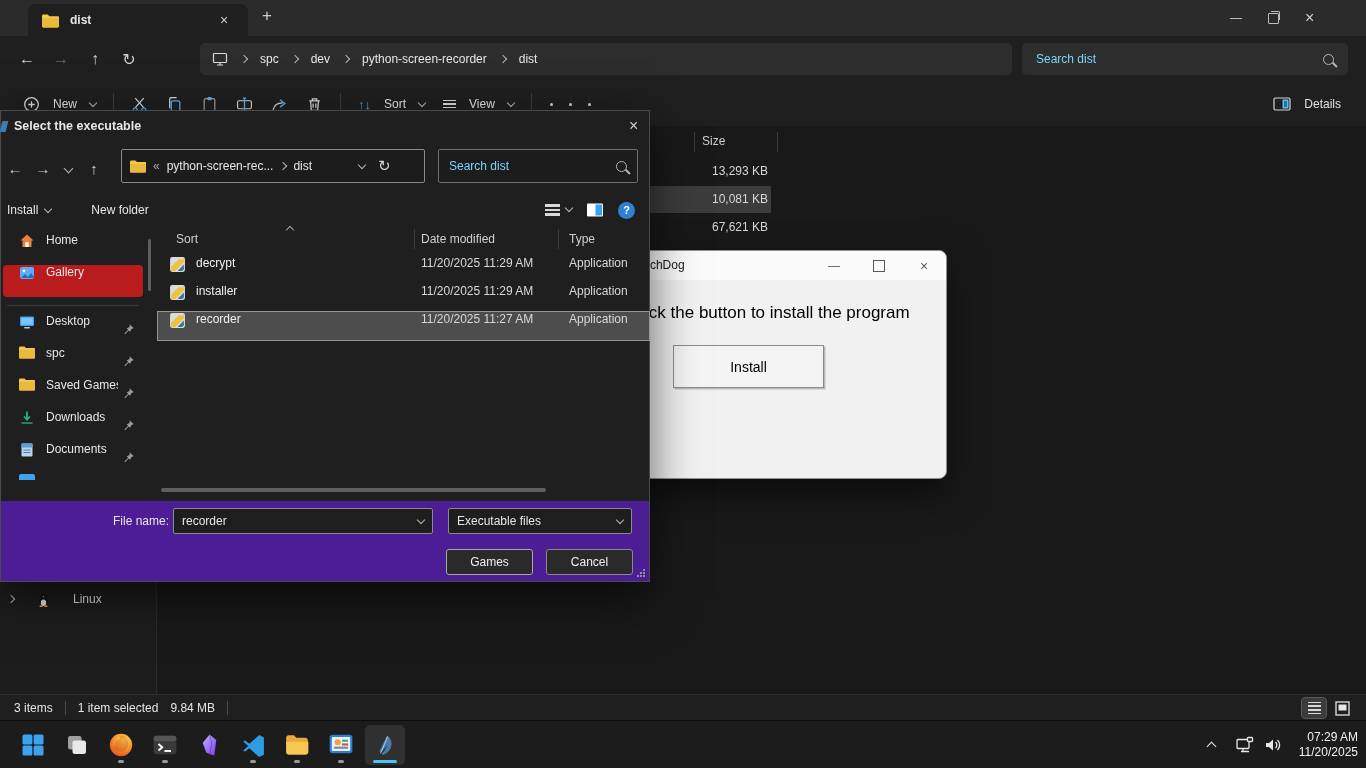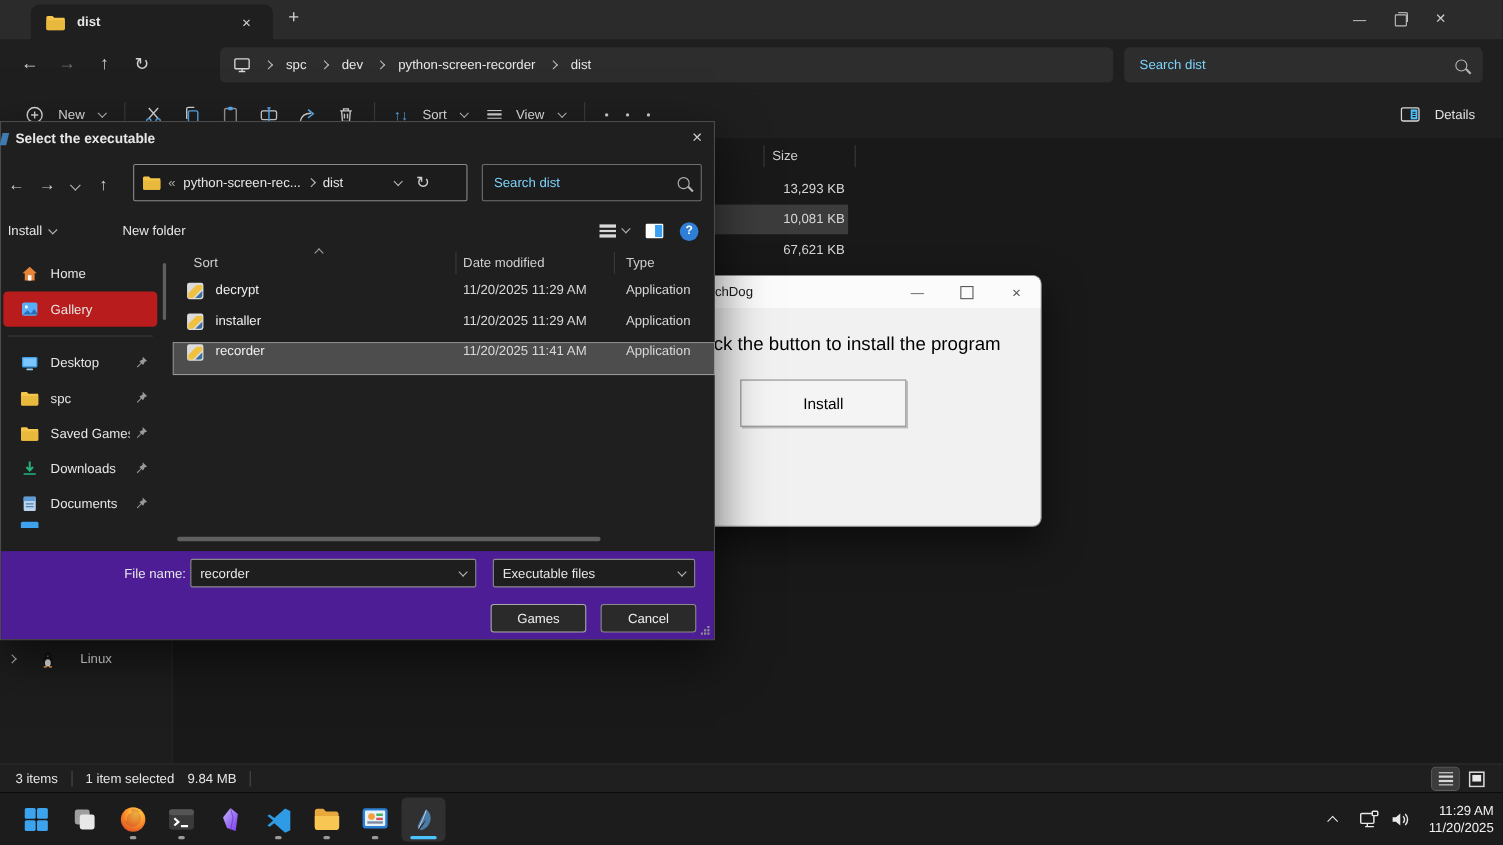--- a/index.html
+++ b/index.html
@@ -36,21 +36,21 @@
   .sizecell{width:118px;text-align:right;color:#d6d6d6}
   #statusbar{left:0;top:694px;width:1366px;height:26px;background:#1f1f1f;border-top:1px solid #2e2e2e;display:flex;align-items:center;padding:0 14px;box-sizing:border-box;gap:12px}
   .vbar{width:1px;height:14px;background:#4a4a4a}
   .viewtog{width:24px;height:20px;border-radius:3px;display:flex;align-items:center;justify-content:center}
   .viewtog.active{background:#3c3c3c;outline:1px solid #5a5a5a}
   
   #dialog{left:0;top:110px;width:650px;height:472px;background:#1f1f1f;border:1px solid #4a4a4a;box-sizing:border-box;box-shadow:0 16px 44px rgba(0,0,0,.6);z-index:10}
   #dlg-title{left:0;top:0;width:648px;height:30px}
   .dlg-navarrow{font-size:15px;color:#cfcfcf;width:28px;text-align:center}
   .dlg-box{border:1px solid #8a8a8a;background:#1c1c1c;border-radius:2px;height:34px;box-sizing:border-box}
-  #dlg-sidebar .sbitem{display:flex;align-items:center;height:32px;padding:0 8px 0 16px;gap:11px;border-radius:4px;position:relative}
+  #dlg-sidebar .sbitem{display:flex;height:32px;padding:0 8px 0 16px;gap:11px;border-radius:4px;position:relative}
   #dlg-sidebar .sbitem.hl{background:#b91c1c}
   #dlg-sidebar .pin{position:absolute;right:8px;top:9px}
   .hdr{color:#cfcfcf}
   .lrow{position:absolute;left:157px;width:491px;height:28px;display:flex;align-items:flex-start;box-sizing:border-box}
   .lrow.sel{background:#4d4d4d;outline:1px solid #969696}
   .lrow .nm{margin-left:10px;color:#f0f0f0}
   .lrow .dt{position:absolute;left:263px;color:#d8d8d8}
   .lrow .tp{position:absolute;left:411px;color:#d8d8d8}
   .fico{width:17px;height:17px;margin-left:11px}
   .combo{border:1px solid #8a8a8a;background:#1e1e1e;border-radius:2px;height:26px;box-sizing:border-box;display:flex;align-items:center;padding:0 8px;justify-content:space-between}
@@ -295,21 +295,21 @@
   <div class="abs dlg-box flex" style="left:437px;top:38px;width:200px;border-color:#6f6f6f;padding:0 10px;justify-content:space-between">
     <span class="txt-dim">Search dist</span>
     <span class="mag"></span>
   </div>
 
   <div class="abs flex" style="left:6px;top:86px;width:638px;height:26px">
     <span class="flex" style="gap:7px">
       <span>Install</span>
       <span class="chv sm down"></span>
     </span>
-    <span style="margin-left:60px">New folder</span>
+    <span style="margin-left:40px">New folder</span>
     <div class="abs flex" style="right:10px;gap:14px">
       <span class="flex" style="gap:6px">
         <span class="lines-icon">
             <i style="width:15px;height:2.4px"></i>
             <i style="width:15px;height:2.4px"></i>
             <i style="width:15px;height:2.4px"></i>
           </span>
         <span class="chv sm down"></span>
       </span>
       <svg width="18" height="16" viewBox="0 0 18 16">
@@ -423,21 +423,21 @@
     <span class="dt">11/20/2025 11:29 AM</span>
     <span class="tp">Application</span>
   </div>
   <div class="lrow sel" style="top:201px">
     <svg class="fico" viewBox="0 0 16 16">
         <rect x="1" y="1" width="14" height="14" rx="2" fill="#dcdcdc"></rect>
         <path d="M2 10l7-7h5v3l-8 8H2z" fill="#f0c03f"></path>
         <path d="M8 14l6-6v4a2 2 0 0 1-2 2z" fill="#3c6e9a"></path>
       </svg>
     <span class="nm">recorder</span>
-    <span class="dt">11/20/2025 11:41 AM</span>
+    <span class="dt">11/20/2025 11:27 AM</span>
     <span class="tp">Application</span>
   </div>
 
   <div class="abs" style="left:160px;top:377px;width:385px;height:4px;background:#5f5f5f;border-radius:2px"></div>
 
   <div class="abs" style="left:0;top:390px;width:648px;height:80px;background:#4c1d95">
     <span class="abs" style="left:112px;top:13px">File name:</span>
     <div class="abs combo" style="left:172px;top:7px;width:260px">
       <span>recorder</span>
       <span class="chv sm down"></span>
@@ -554,17 +554,17 @@
           <rect x="2" y="4.5" width="12" height="9" rx="1"></rect>
           <path d="M6 16.5h8M8 13.5v3"></path>
           <rect x="12.5" y="2.5" width="5" height="4" rx=".8" fill="#1c1c1c"></rect>
         </svg>
       <svg width="20" height="20" viewBox="0 0 20 20">
           <path d="M3 8v4h3l4 3.5v-11L6 8z" fill="#e8e8e8"></path>
           <path d="M12.5 7a4 4 0 0 1 0 6M14.5 5a7 7 0 0 1 0 10" stroke="#e8e8e8" stroke-width="1.3" fill="none"></path>
         </svg>
     </div>
     <div class="trayclock" style="margin-left:6px">
-      <div>11:29 AM</div>
+      <div>07:29 AM</div>
       <div>11/20/2025</div>
     </div>
   </div>
 </div>
 
 </body></html>

